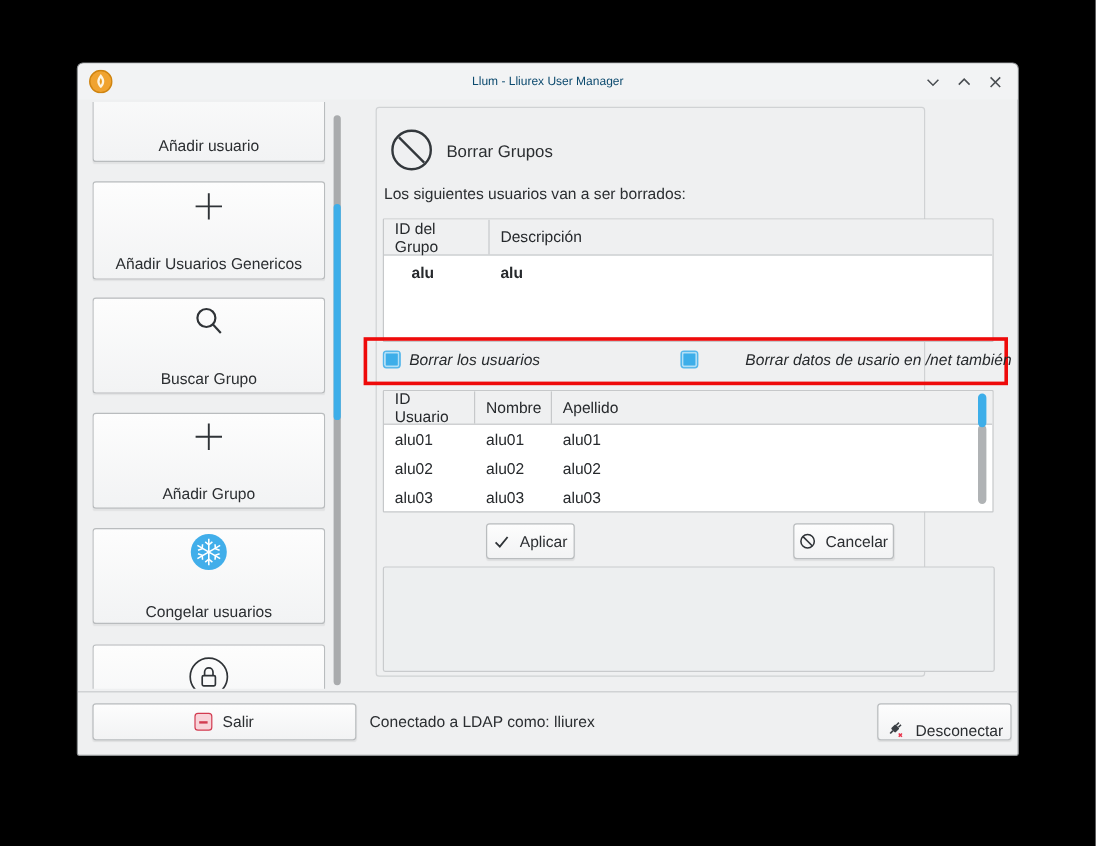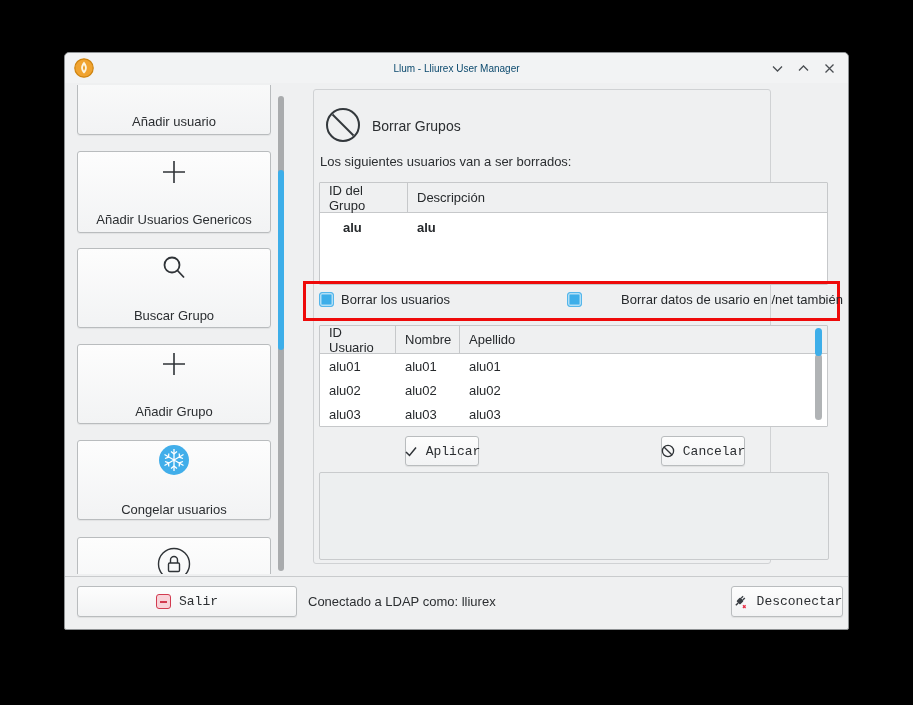--- a/index.html
+++ b/index.html
@@ -48,38 +48,38 @@
   .tbl2 .c1{width:76px;}
   .tbl2 .c2{width:64px;}
   .tbl2 .row{height:24px;}
   .tbl2-scroll{position:absolute;right:5px;top:2px;width:7px;height:92px;}
   .tbl2-scroll .sb-thumb{position:absolute;top:0;left:0;width:7px;height:28px;background:#3daee9;border-radius:3.5px;}
   .tbl2-scroll .sb-track{position:absolute;top:26px;left:0;width:7px;height:66px;background:#b0b3b5;border-radius:3.5px;}
   
   .red-rect{position:absolute;left:238px;top:228px;width:537px;height:40px;
             border:3px solid #ee0a0a;box-sizing:border-box;pointer-events:none;z-index:5;}
   .opt-row{position:absolute;left:254px;top:239px;display:flex;align-items:center;z-index:6;}
-  .opt{display:flex;align-items:flex-start;cursor:pointer;}
+  .opt{display:flex;align-items:flex-start;cursor:pointer;font-style:italic;}
   .opt2{margin-left:117px;gap:32px;}
   .cb{width:15px;height:15px;border-radius:3px;background:#3daee9;border:1px solid #54b6eb;
       box-shadow:inset 0 0 0 1.5px rgba(255,255,255,.6);box-sizing:border-box;}
   .opt .lbl{margin-left:7px;font-size:13px;color:#26292c;}
   
   .btn{background:linear-gradient(#fdfdfd,#f2f3f4);border:1px solid #b9bcbe;border-radius:3px;
        font-size:13px;color:#2b2e31;display:flex;align-items:center;justify-content:center;gap:8px;
-       cursor:pointer;box-sizing:border-box;box-shadow:0 1px 1px rgba(0,0,0,.07);font-family:Liberation Mono, monospace;}
+       cursor:pointer;box-sizing:border-box;box-shadow:0 1px 1px rgba(0,0,0,.07);}
   .btn-apply{position:absolute;left:91px;top:346px;width:74px;height:30px;}
   .btn-cancel{position:absolute;left:347px;top:346px;width:84px;height:30px;}
   .empty-box{position:absolute;left:5px;top:382px;width:510px;height:88px;
              border:1px solid #c9cbcd;border-radius:2px;background:#edeff0;box-sizing:border-box;}
   
   .status-sep{position:absolute;left:0;top:523px;width:100%;height:1px;background:#c9cbcd;}
   .btn-exit{position:absolute;left:12px;top:533px;width:220px;height:31px;}
   .status-text{position:absolute;left:243px;top:541px;font-size:13px;color:#2b2e31;}
-  .btn-disconnect{position:absolute;left:666px;top:533px;width:112px;height:31px;}
+  .btn-disconnect{position:absolute;left:666px;top:533px;width:112px;height:31px;align-items:flex-end;}
   .exit-ico{width:15px;height:15px;border:1px solid #d23b50;border-radius:3px;background:#f8d3d9;
             position:relative;box-sizing:border-box;}
   .exit-ico::after{content:"";position:absolute;left:3px;top:5.5px;width:7px;height:2px;background:#d23b50;}
   svg{display:block;}
 </style>
 </head>
 <body>
 
 <div class="window">
 

